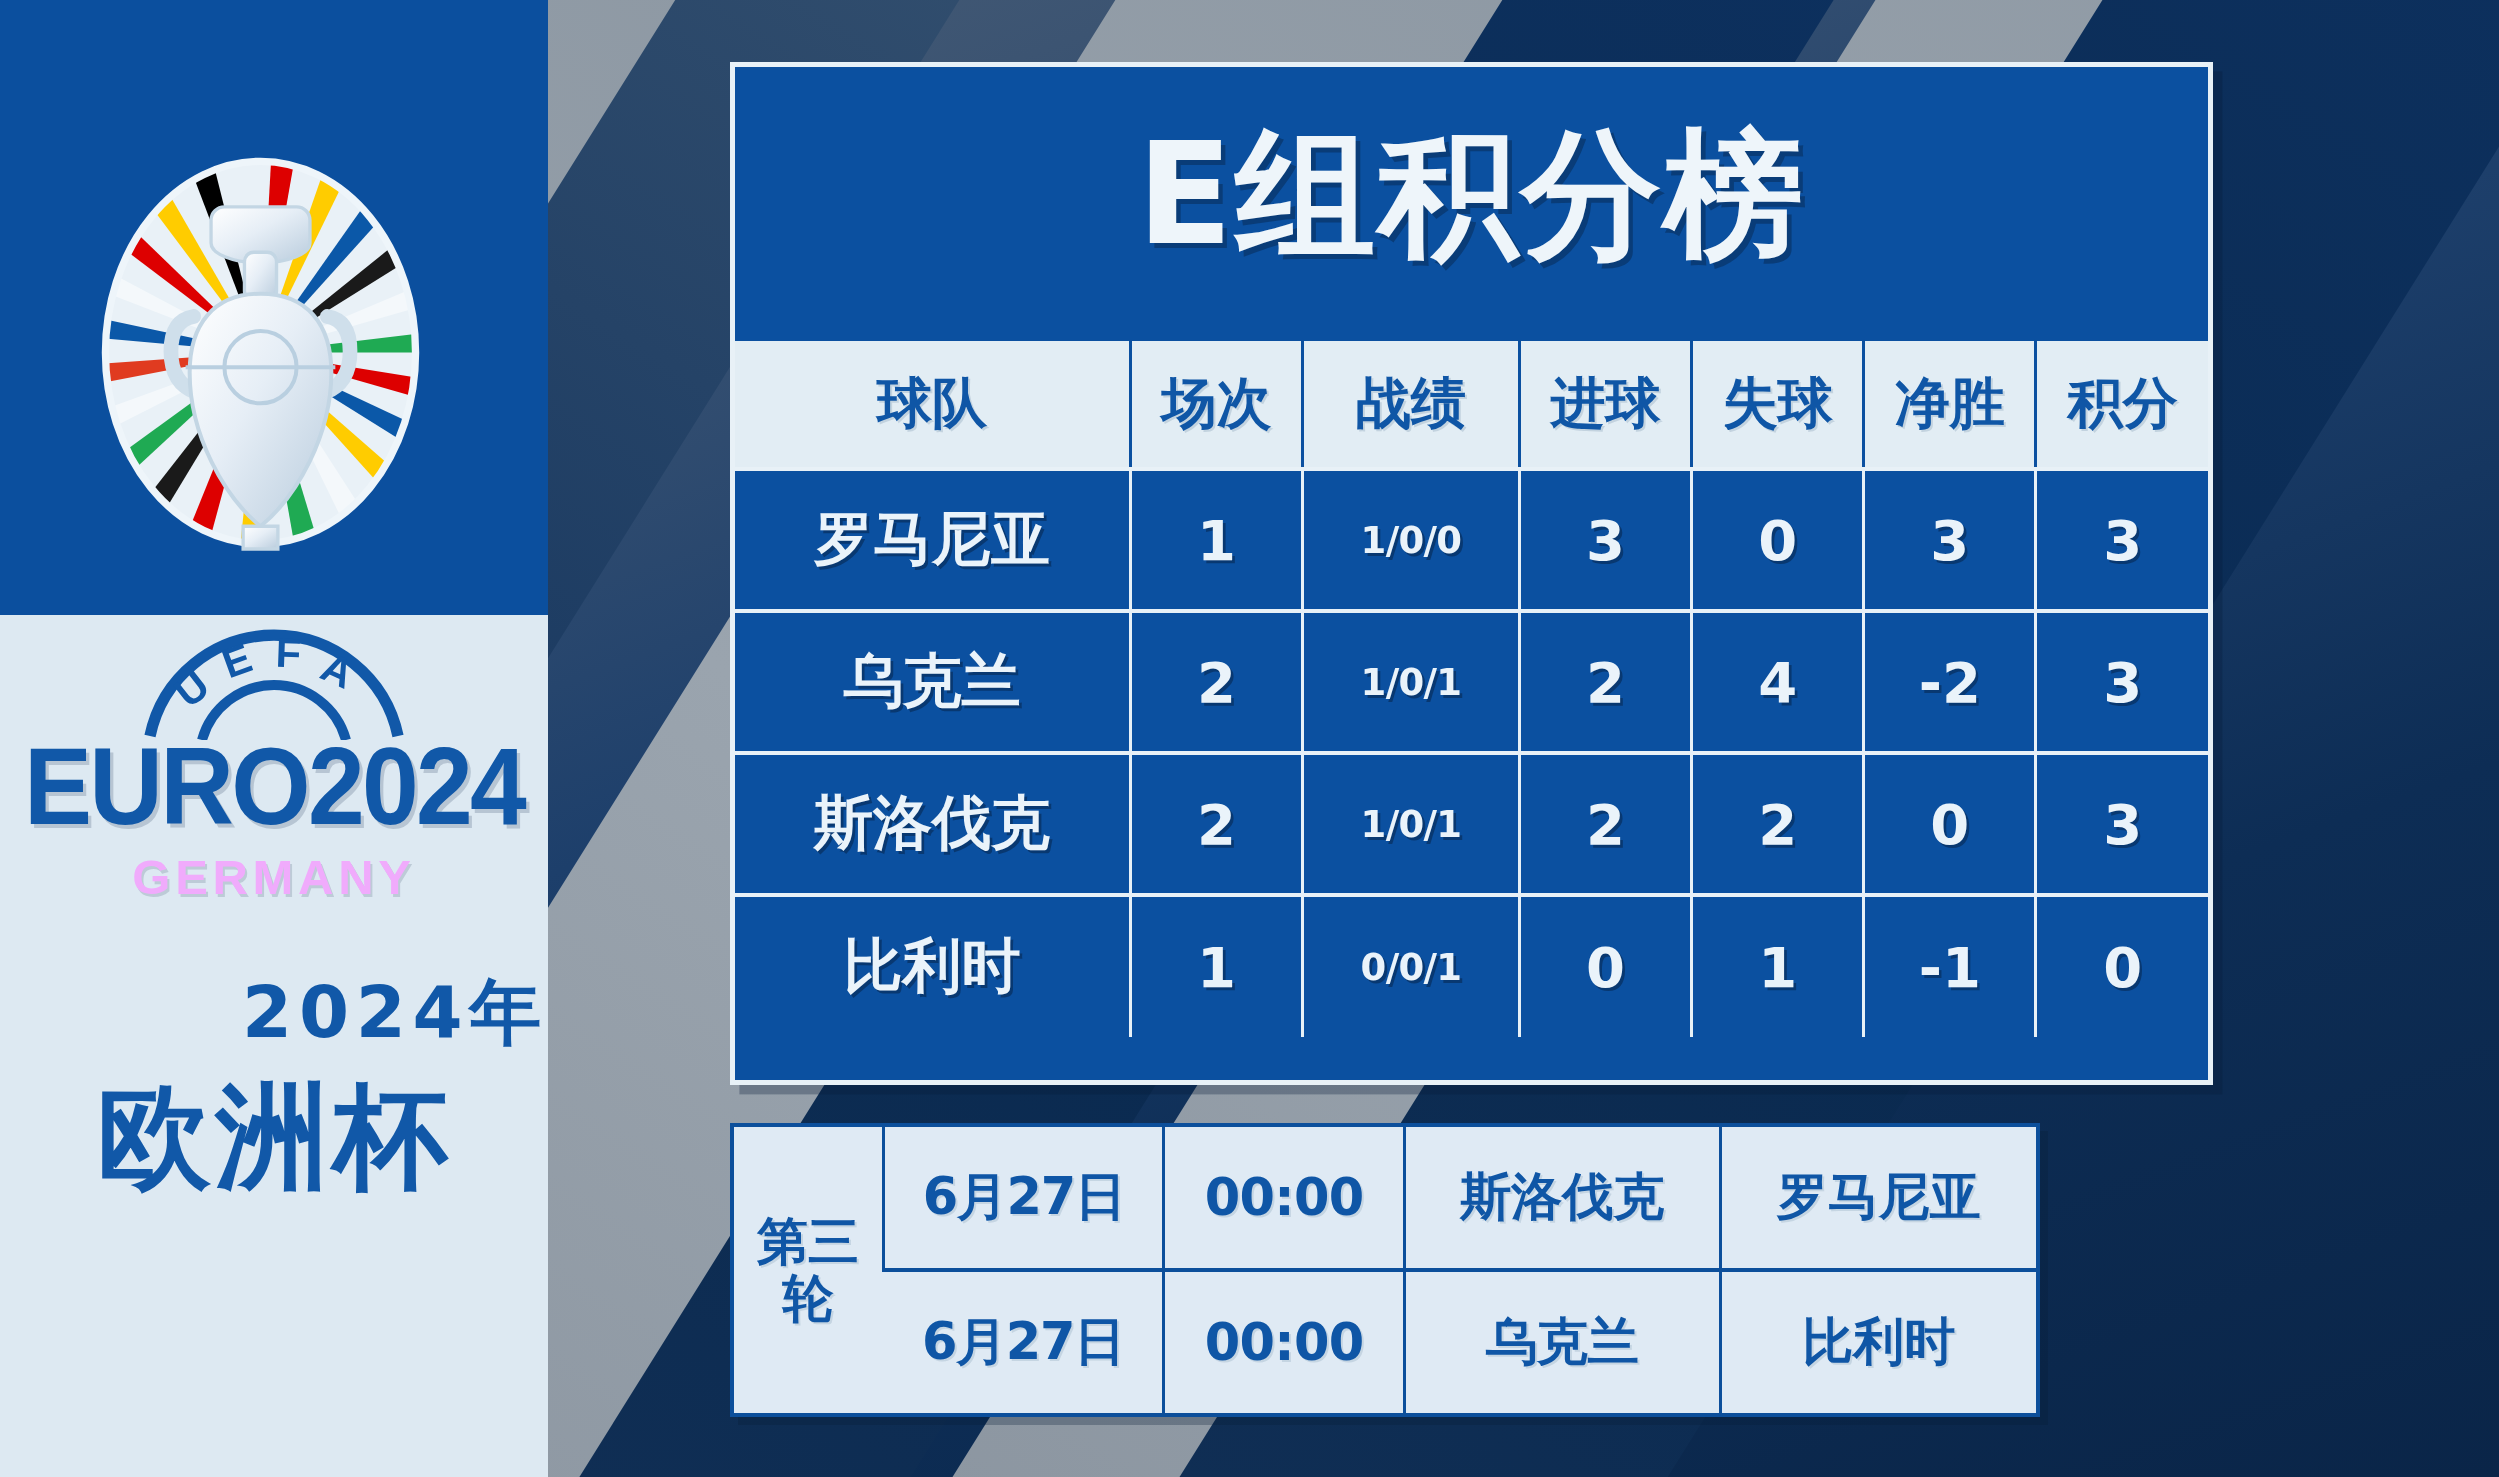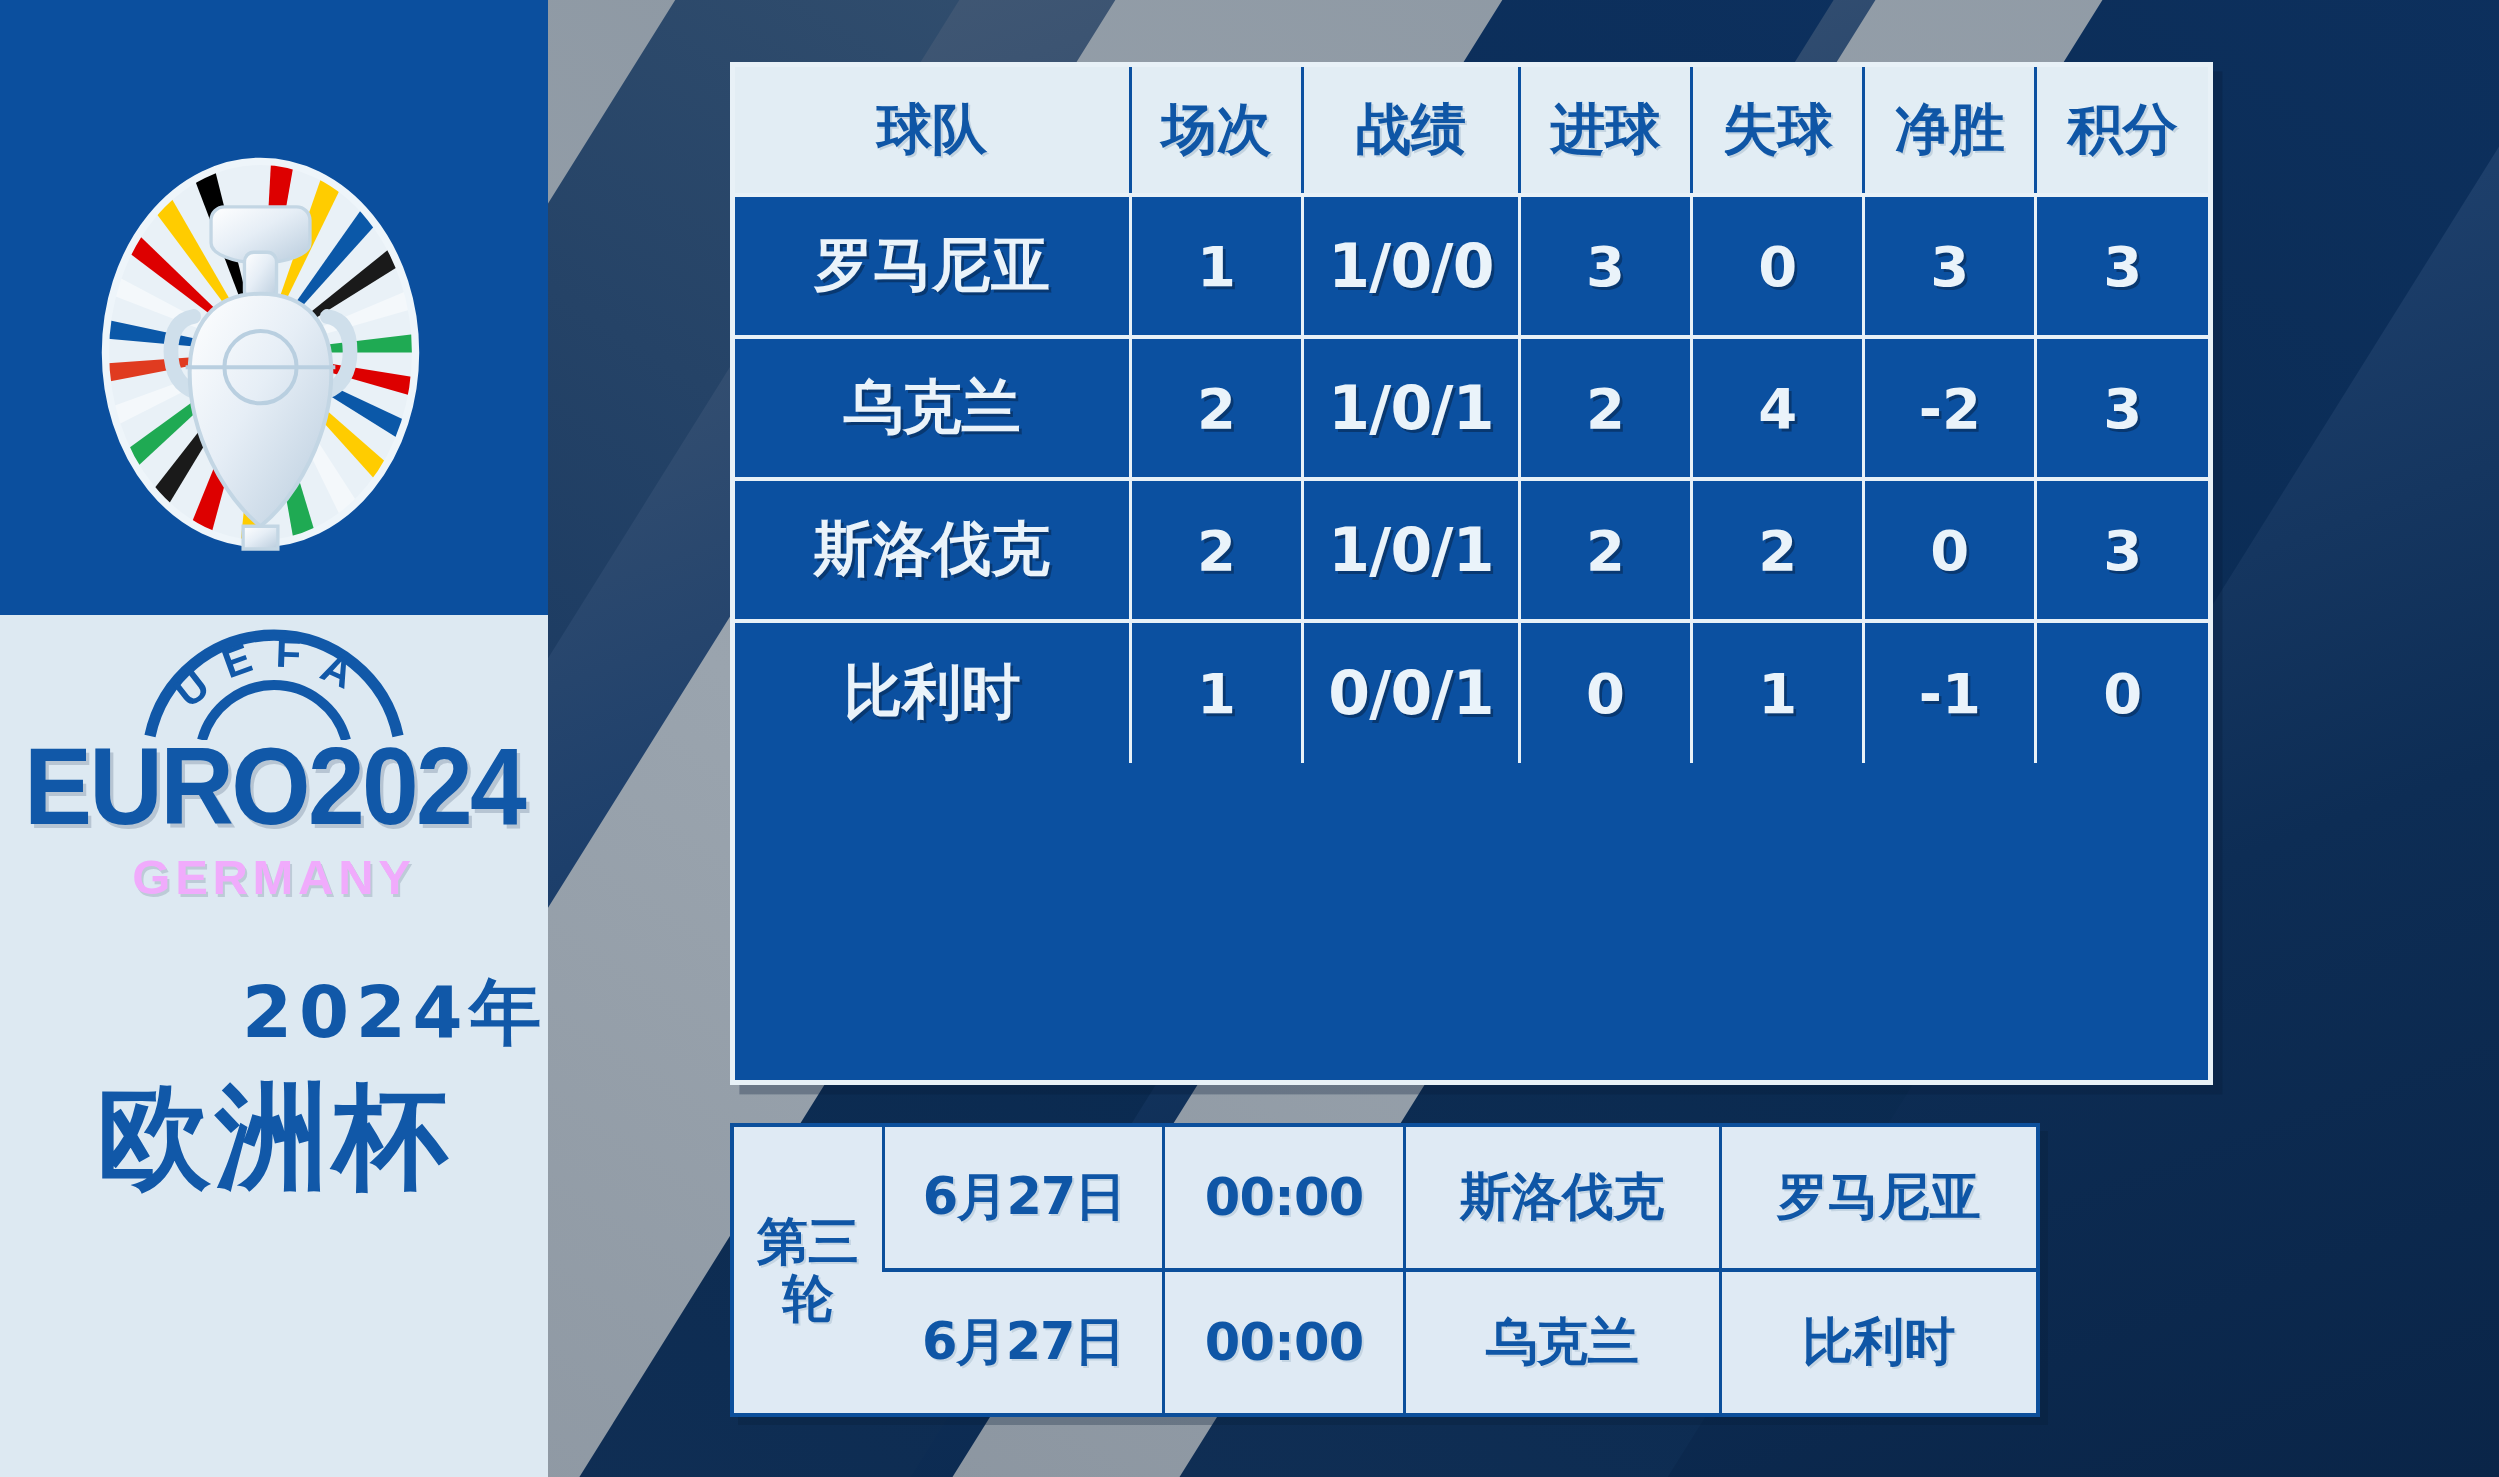--- a/index.html
+++ b/index.html
@@ -107,21 +107,21 @@
     font-weight:bold;
     font-size:56px;
     height:142px;
     text-align:center;
     border-left:3.3px solid #e8f1f7;
     border-top:4px solid #e8f1f7;
     text-shadow:2.7px 2.7px 0 rgba(6,32,66,.50);
   }
   .data-row td:first-child { border-left:none; }
   .data-row td.team { font-size:59px; }
-  .data-row td.rec  { font-size:60px; letter-spacing:-0.7px; }
+  .data-row td.rec  { font-size:37px; letter-spacing:-0.7px; }
 
   
   #fixtures {
     position:absolute; left:730px; top:1123px;
     width:1310px; height:294px; z-index:6;
     border:4px solid #0c4f9b;
     background:#0f172a;
     box-shadow:8px 8px 0 rgba(8,28,55,.28);
   }
   table.fx { width:100%; height:100%; border-collapse:collapse; table-layout:fixed; }
@@ -281,20 +281,21 @@
       </g>
     </svg>
     <div class="euro-line">EURO2024</div>
     <div class="germany-line">GERMANY</div>
     <div class="cn-year">2024年</div>
     <div class="cn-cup">欧洲杯</div>
   </div>
 </aside>
 
 <section id="standings">
+  <div id="panel-title">E组积分榜</div>
 
   <table class="grid">
     <colgroup>
       <col class="c-team">
         <col class="c-n">
         <col class="c-rec">
       <col class="c-n">
         <col class="c-n">
         <col class="c-n">
         <col class="c-n">

